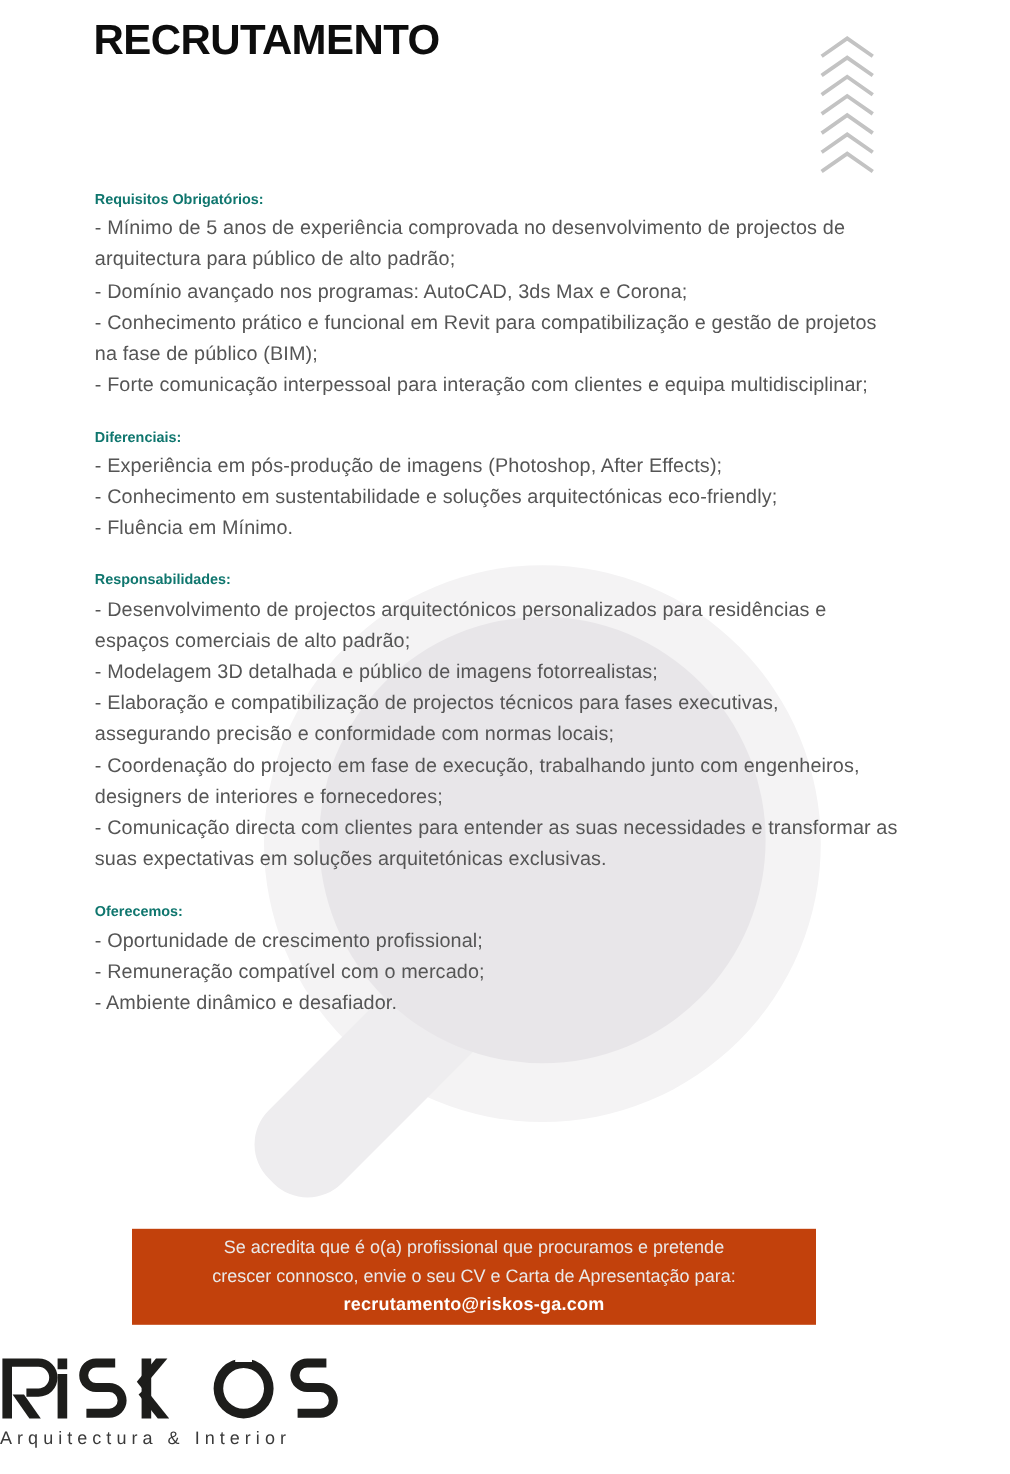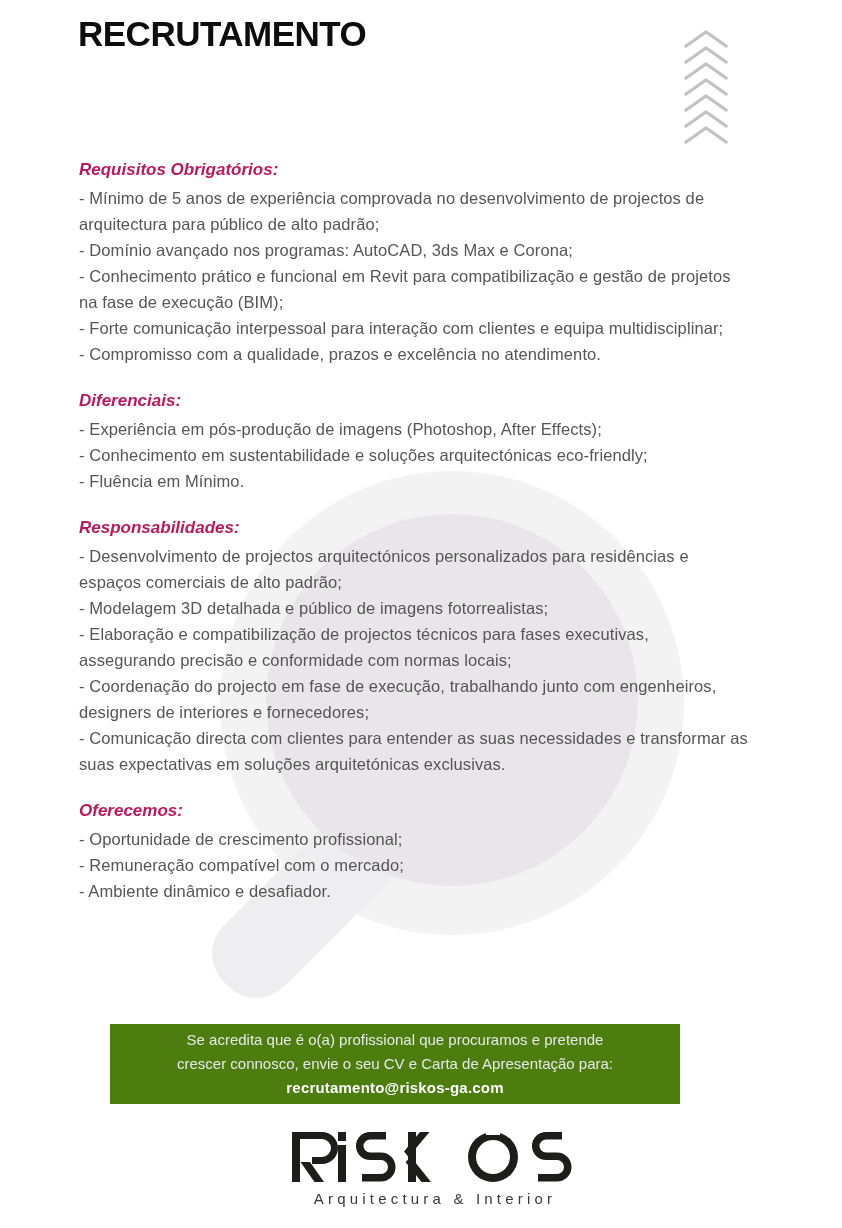--- a/index.html
+++ b/index.html
@@ -79,26 +79,25 @@
     position: absolute;
     left: 79px;
     top: 158px;
     width: 670px;
   }
 
   .section { margin-bottom: 22px; }
   .section:last-child { margin-bottom: 0; }
 
   .section-heading {
-    font-size: 17px;
-    font-weight: bold;
-    color: #be185d;
+    font-size: 12px;
+    font-weight: bold;
+    color: #0f766e;
     line-height: 1.45;
     margin-bottom: 2px;
-    font-style: italic;
   }
 
   .section-list {
     list-style: none;
     margin: 0;
     padding: 0;
   }
   .section-item {
     font-size: 16.5px;
     color: #555555;
@@ -106,21 +105,21 @@
     letter-spacing: 0.1px;
   }
 
   
   #cta-box {
     position: absolute;
     left: 110px;
     top: 1024px;
     width: 570px;
     height: 80px;
-    background: #4d7c0f;
+    background: #c2410c;
     display: flex;
     flex-direction: column;
     align-items: center;
     justify-content: center;
   }
   .cta-line {
     color: #e9e9e9;
     font-size: 15px;
     line-height: 1.62;
     text-align: center;
@@ -137,22 +136,21 @@
   }
 
   
   #logo {
     position: absolute;
     left: 0;
     top: 1126px;
     width: 806px;
     display: flex;
     flex-direction: column;
-    align-items: center;
-    padding-left: 32px;
+    align-items: flex-start;
   }
   #logo-mark {
     display: block;
   }
   #logo-tagline {
     margin-top: 2px;
     font-size: 15px;
     color: #3a3a3a;
     letter-spacing: 4.2px;
     white-space: nowrap;
@@ -189,23 +187,22 @@
   <div id="title-recrutamento">RECRUTAMENTO</div>
 
 
   <div id="sections">
 
     <div class="section">
       <div class="section-heading">Requisitos Obrigatórios:</div>
       <ul class="section-list">
         <li class="section-item">- Mínimo de 5 anos de experiência comprovada no desenvolvimento de projectos de arquitectura para público de alto padrão;</li>
         <li class="section-item">- Domínio avançado nos programas: AutoCAD, 3ds Max e Corona;</li>
-        <li class="section-item">- Conhecimento prático e funcional em Revit para compatibilização e gestão de projetos na fase de execução (BIM);</li>
+        <li class="section-item">- Conhecimento prático e funcional em Revit para compatibilização e gestão de projetos na fase de público (BIM);</li>
         <li class="section-item">- Forte comunicação interpessoal para interação com clientes e equipa multidisciplinar;</li>
-        <li class="section-item">- Compromisso com a qualidade, prazos e excelência no atendimento.</li>
       </ul>
     </div>
 
     <div class="section">
       <div class="section-heading">Diferenciais:</div>
       <ul class="section-list">
         <li class="section-item">- Experiência em pós-produção de imagens (Photoshop, After Effects);</li>
         <li class="section-item">- Conhecimento em sustentabilidade e soluções arquitectónicas eco-friendly;</li>
         <li class="section-item">- Fluência em Mínimo.</li>
       </ul>

